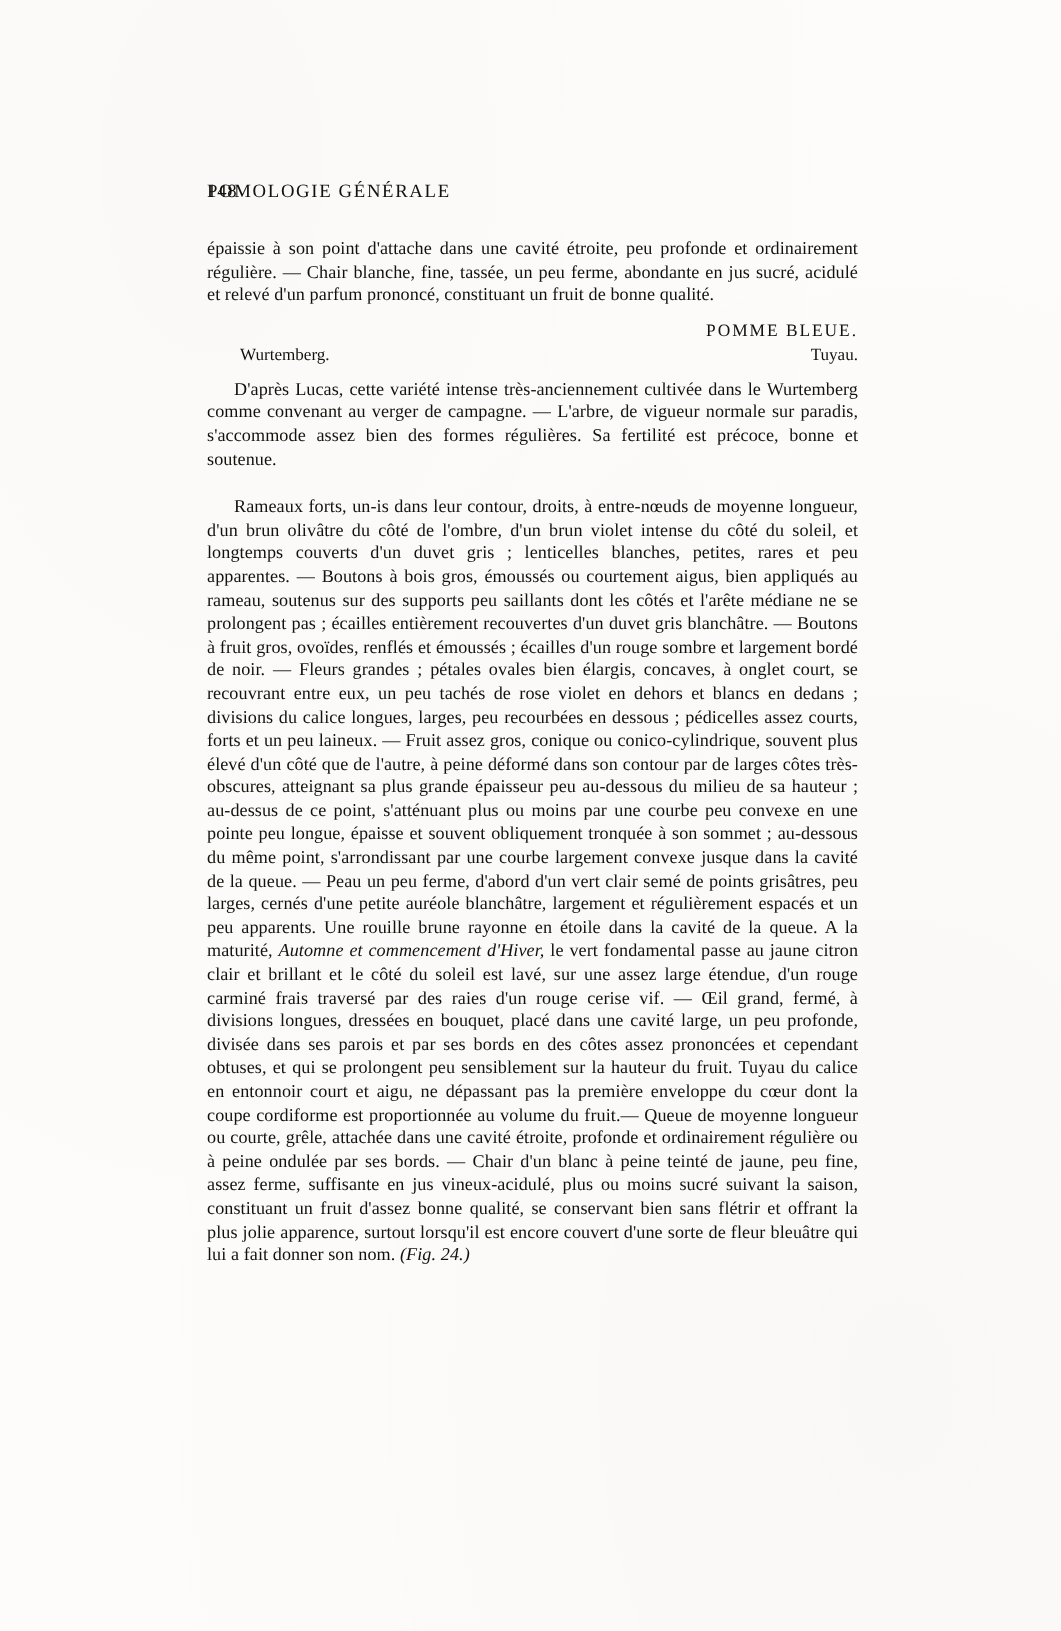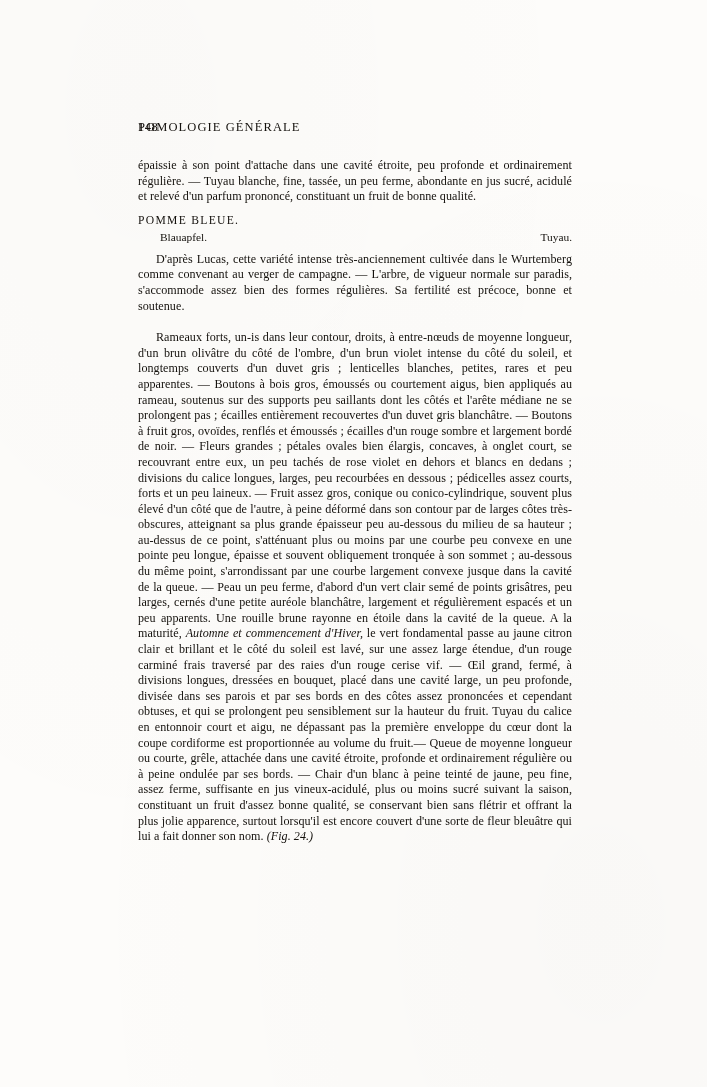--- a/index.html
+++ b/index.html
@@ -71,21 +71,21 @@
     hyphens: manual;
     letter-spacing: 0.05px;
   }
   p.body + p.body {
     margin-top: 16px;
   }
   .indent {
     text-indent: 18px;
   }
   .section-title {
-    text-align: left;
+    text-align: right;
     font-size: 11.6px;
     letter-spacing: 1.3px;
     font-variant: small-caps;
     text-transform: uppercase;
     margin: 9px 0 4px 0;
   }
   .synonym-row {
     position: relative;
     height: 16px;
     font-size: 11.4px;
@@ -111,26 +111,26 @@
 <div class="page">
   <div class="paper-tint"></div>
 
   <div class="content">
 
     <div class="header-row">
       <div class="folio">148</div>
       <div class="running-head">POMOLOGIE GÉNÉRALE</div>
     </div>
 
-    <p class="body">épaissie à son point d'attache dans une cavité étroite, peu profonde et ordinairement régulière. — Tuyau blanche, fine, tassée, un peu ferme, abondante en jus sucré, acidulé et relevé d'un parfum prononcé, constituant un fruit de bonne qualité.</p>
+    <p class="body">épaissie à son point d'attache dans une cavité étroite, peu profonde et ordinairement régulière. — Chair blanche, fine, tassée, un peu ferme, abondante en jus sucré, acidulé et relevé d'un parfum prononcé, constituant un fruit de bonne qualité.</p>
 
     <div class="section-title">POMME BLEUE.</div>
 
     <div class="synonym-row">
-      <span class="syn-left">Blauapfel.</span>
+      <span class="syn-left">Wurtemberg.</span>
       <span class="syn-right">Tuyau.</span>
     </div>
 
     <p class="body indent">D'après Lucas, cette variété intense très-anciennement cultivée dans le Wurtemberg comme convenant au verger de campagne. — L'arbre, de vigueur normale sur paradis, s'accommode assez bien des formes régulières. Sa fertilité est précoce, bonne et soutenue.</p>
 
     <p class="body indent"><span>Rameaux forts, un-is dans leur contour, droits, à entre-nœuds de moyenne longueur, d'un brun olivâtre du côté de l'ombre, d'un brun violet intense du côté du soleil, et longtemps couverts d'un duvet gris ; lenticelles blanches, petites, rares et peu apparentes. — Boutons à bois gros, émoussés ou courtement aigus, bien appliqués au rameau, soutenus sur des supports peu saillants dont les côtés et l'arête médiane ne se prolongent pas ; écailles entièrement recouvertes d'un duvet gris blanchâtre. — Boutons à fruit gros, ovoïdes, renflés et émoussés ; écailles d'un rouge sombre et largement bordé de noir. — Fleurs grandes ; pétales ovales bien élargis, concaves, à onglet court, se recouvrant entre eux, un peu tachés de rose violet en dehors et blancs en dedans ; divisions du calice longues, larges, peu recourbées en dessous ; pédicelles assez courts, forts et un peu laineux. — Fruit assez gros, conique ou conico-cylindrique, souvent plus élevé d'un côté que de l'autre, à peine déformé dans son contour par de larges côtes très-obscures, atteignant sa plus grande épaisseur peu au-dessous du milieu de sa hauteur ; au-dessus de ce point, s'atténuant plus ou moins par une courbe peu convexe en une pointe peu longue, épaisse et souvent obliquement tronquée à son sommet ; au-dessous du même point, s'arrondissant par une courbe largement convexe jusque dans la cavité de la queue. — Peau un peu ferme, d'abord d'un vert clair semé de points grisâtres, peu larges, cernés d'une petite auréole blanchâtre, largement et régulièrement espacés et un peu apparents. Une rouille brune rayonne en étoile dans la cavité de la queue. A la maturité, </span><span class="ital">Automne et commencement d'Hiver,</span><span> le vert fondamental passe au jaune citron clair et brillant et le côté du soleil est lavé, sur une assez large étendue, d'un rouge carminé frais traversé par des raies d'un rouge cerise vif. — Œil grand, fermé, à divisions longues, dressées en bouquet, placé dans une cavité large, un peu profonde, divisée dans ses parois et par ses bords en des côtes assez prononcées et cependant obtuses, et qui se prolongent peu sensiblement sur la hauteur du fruit. Tuyau du calice en entonnoir court et aigu, ne dépassant pas la première enveloppe du cœur dont la coupe cordiforme est proportionnée au volume du fruit.— Queue de moyenne longueur ou courte, grêle, attachée dans une cavité étroite, profonde et ordinairement régulière ou à peine ondulée par ses bords. — Chair d'un blanc à peine teinté de jaune, peu fine, assez ferme, suffisante en jus vineux-acidulé, plus ou moins sucré suivant la saison, constituant un fruit d'assez bonne qualité, se conservant bien sans flétrir et offrant la plus jolie apparence, surtout lorsqu'il est encore couvert d'une sorte de fleur bleuâtre qui lui a fait donner son nom. </span><span class="fig-ref">(Fig. 24.)</span></p>
 
   </div>
 </div>
 

